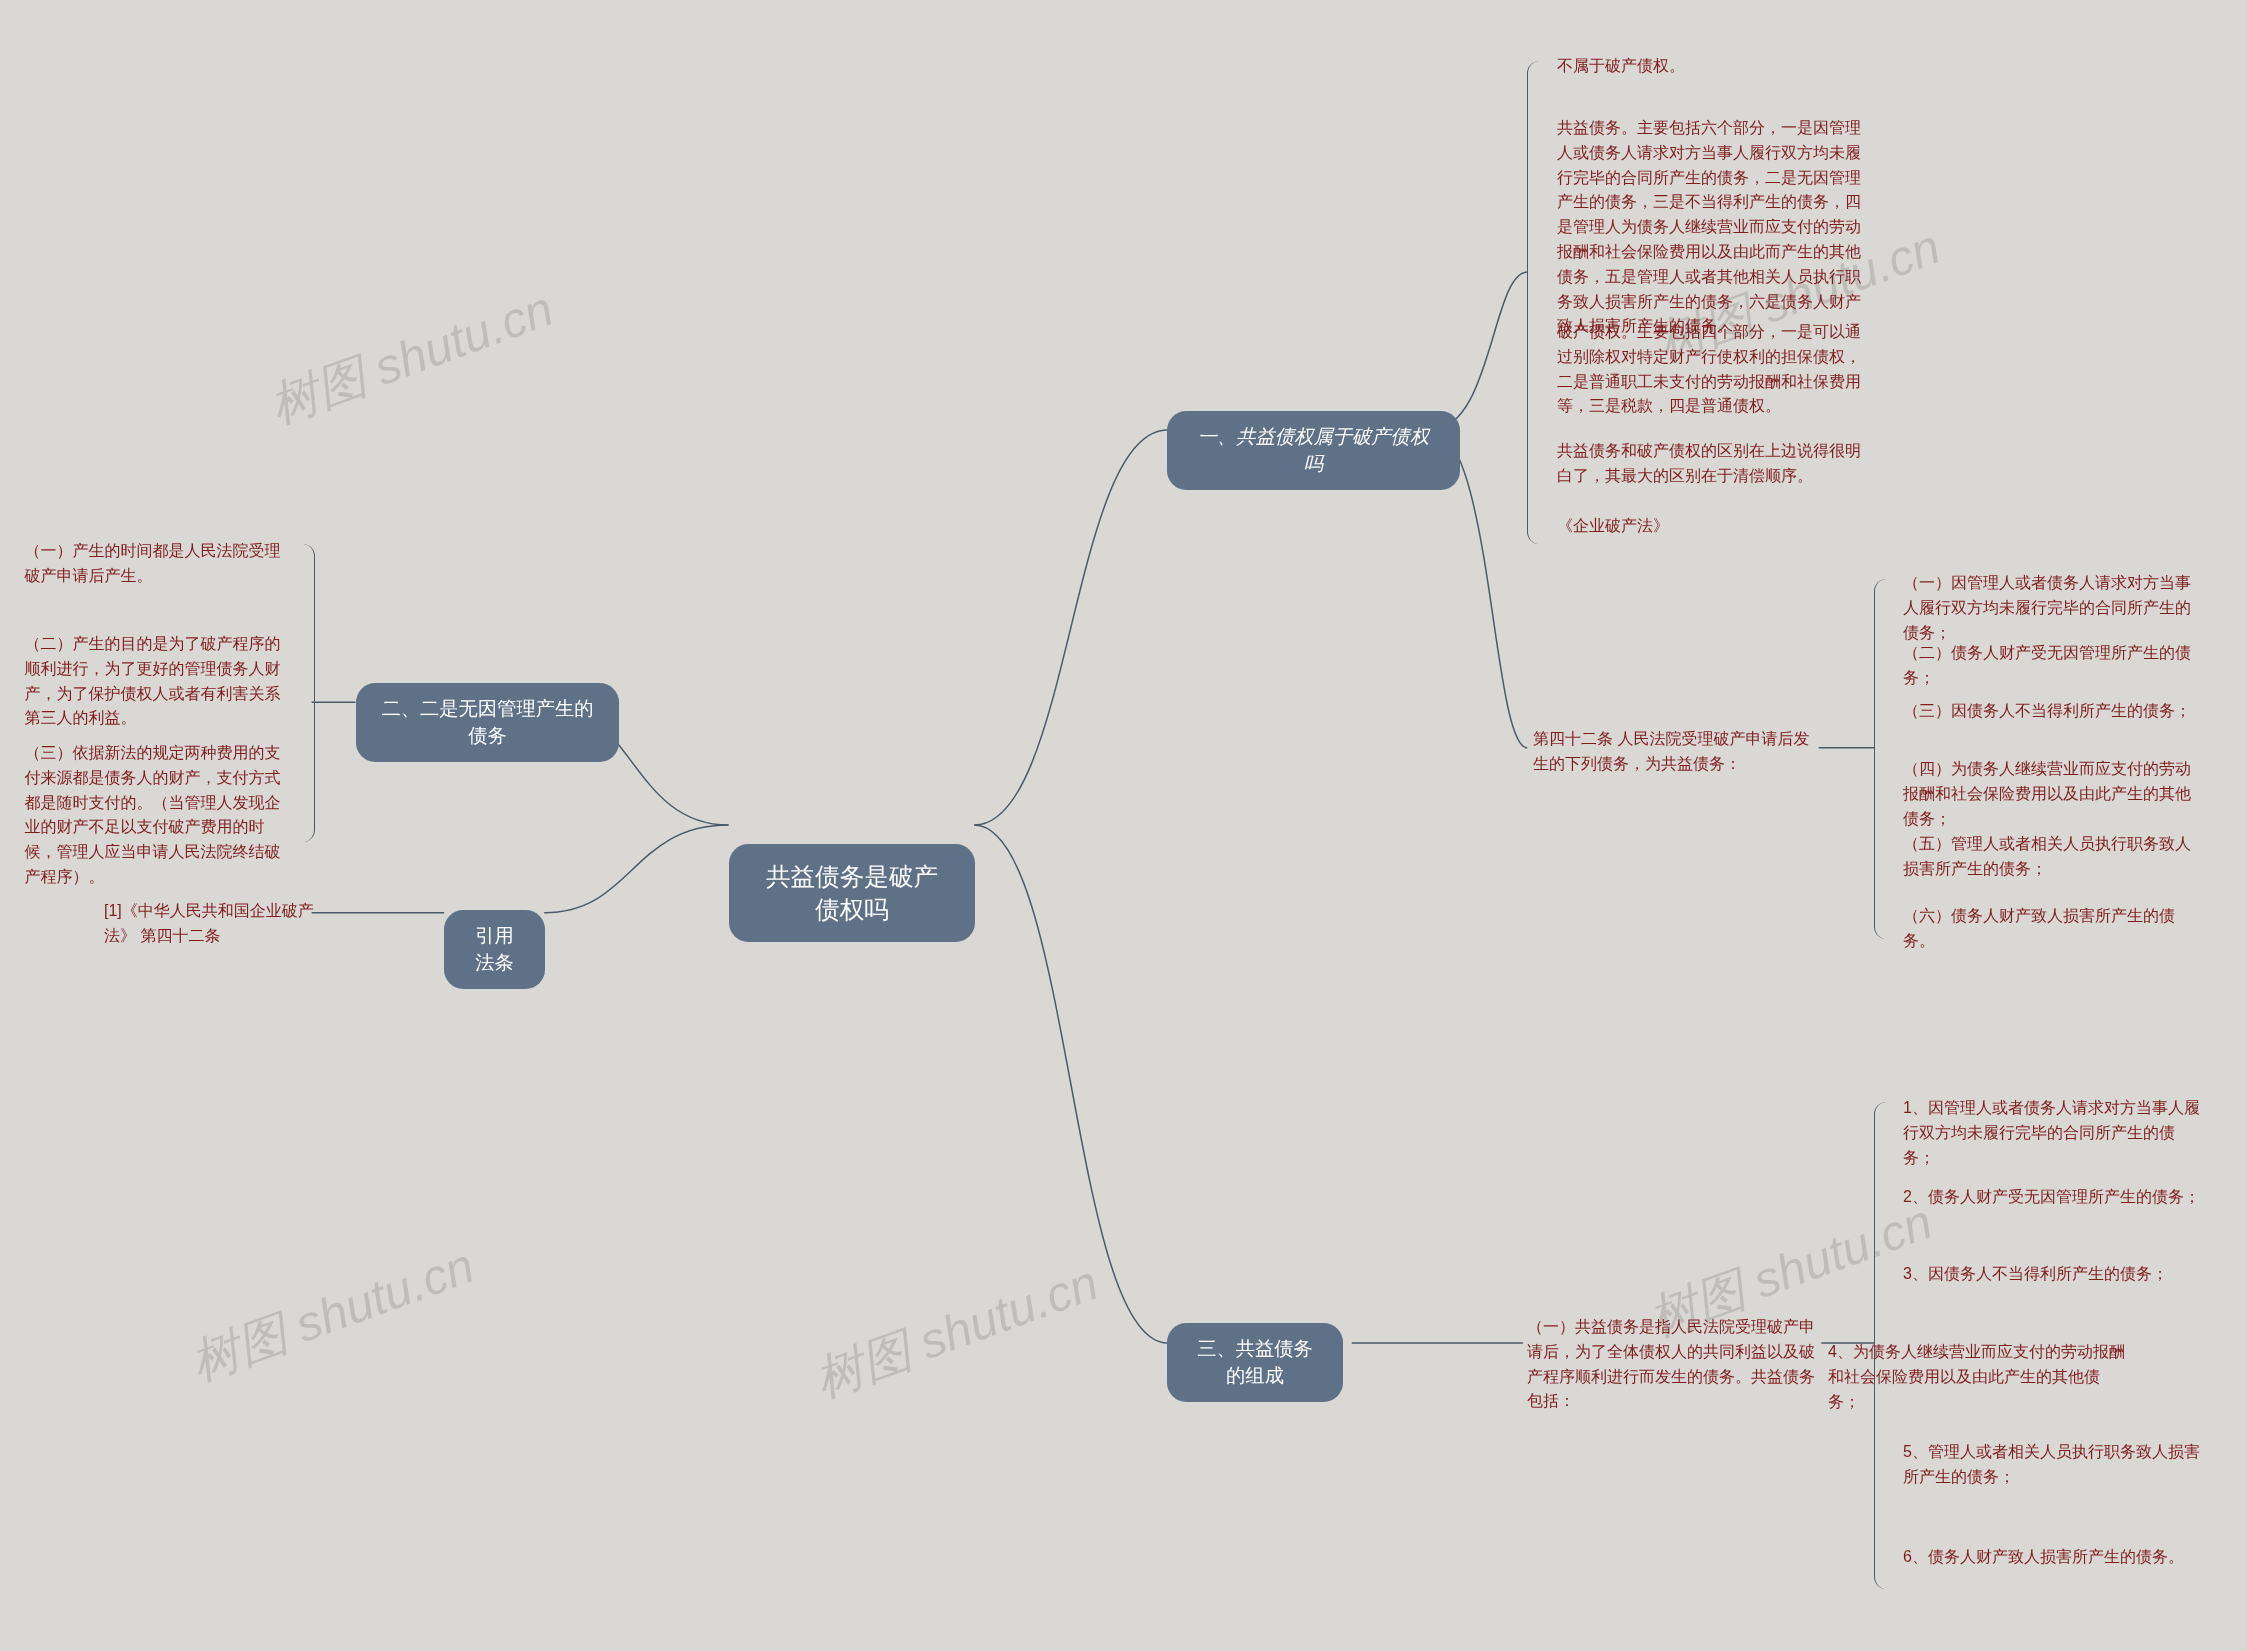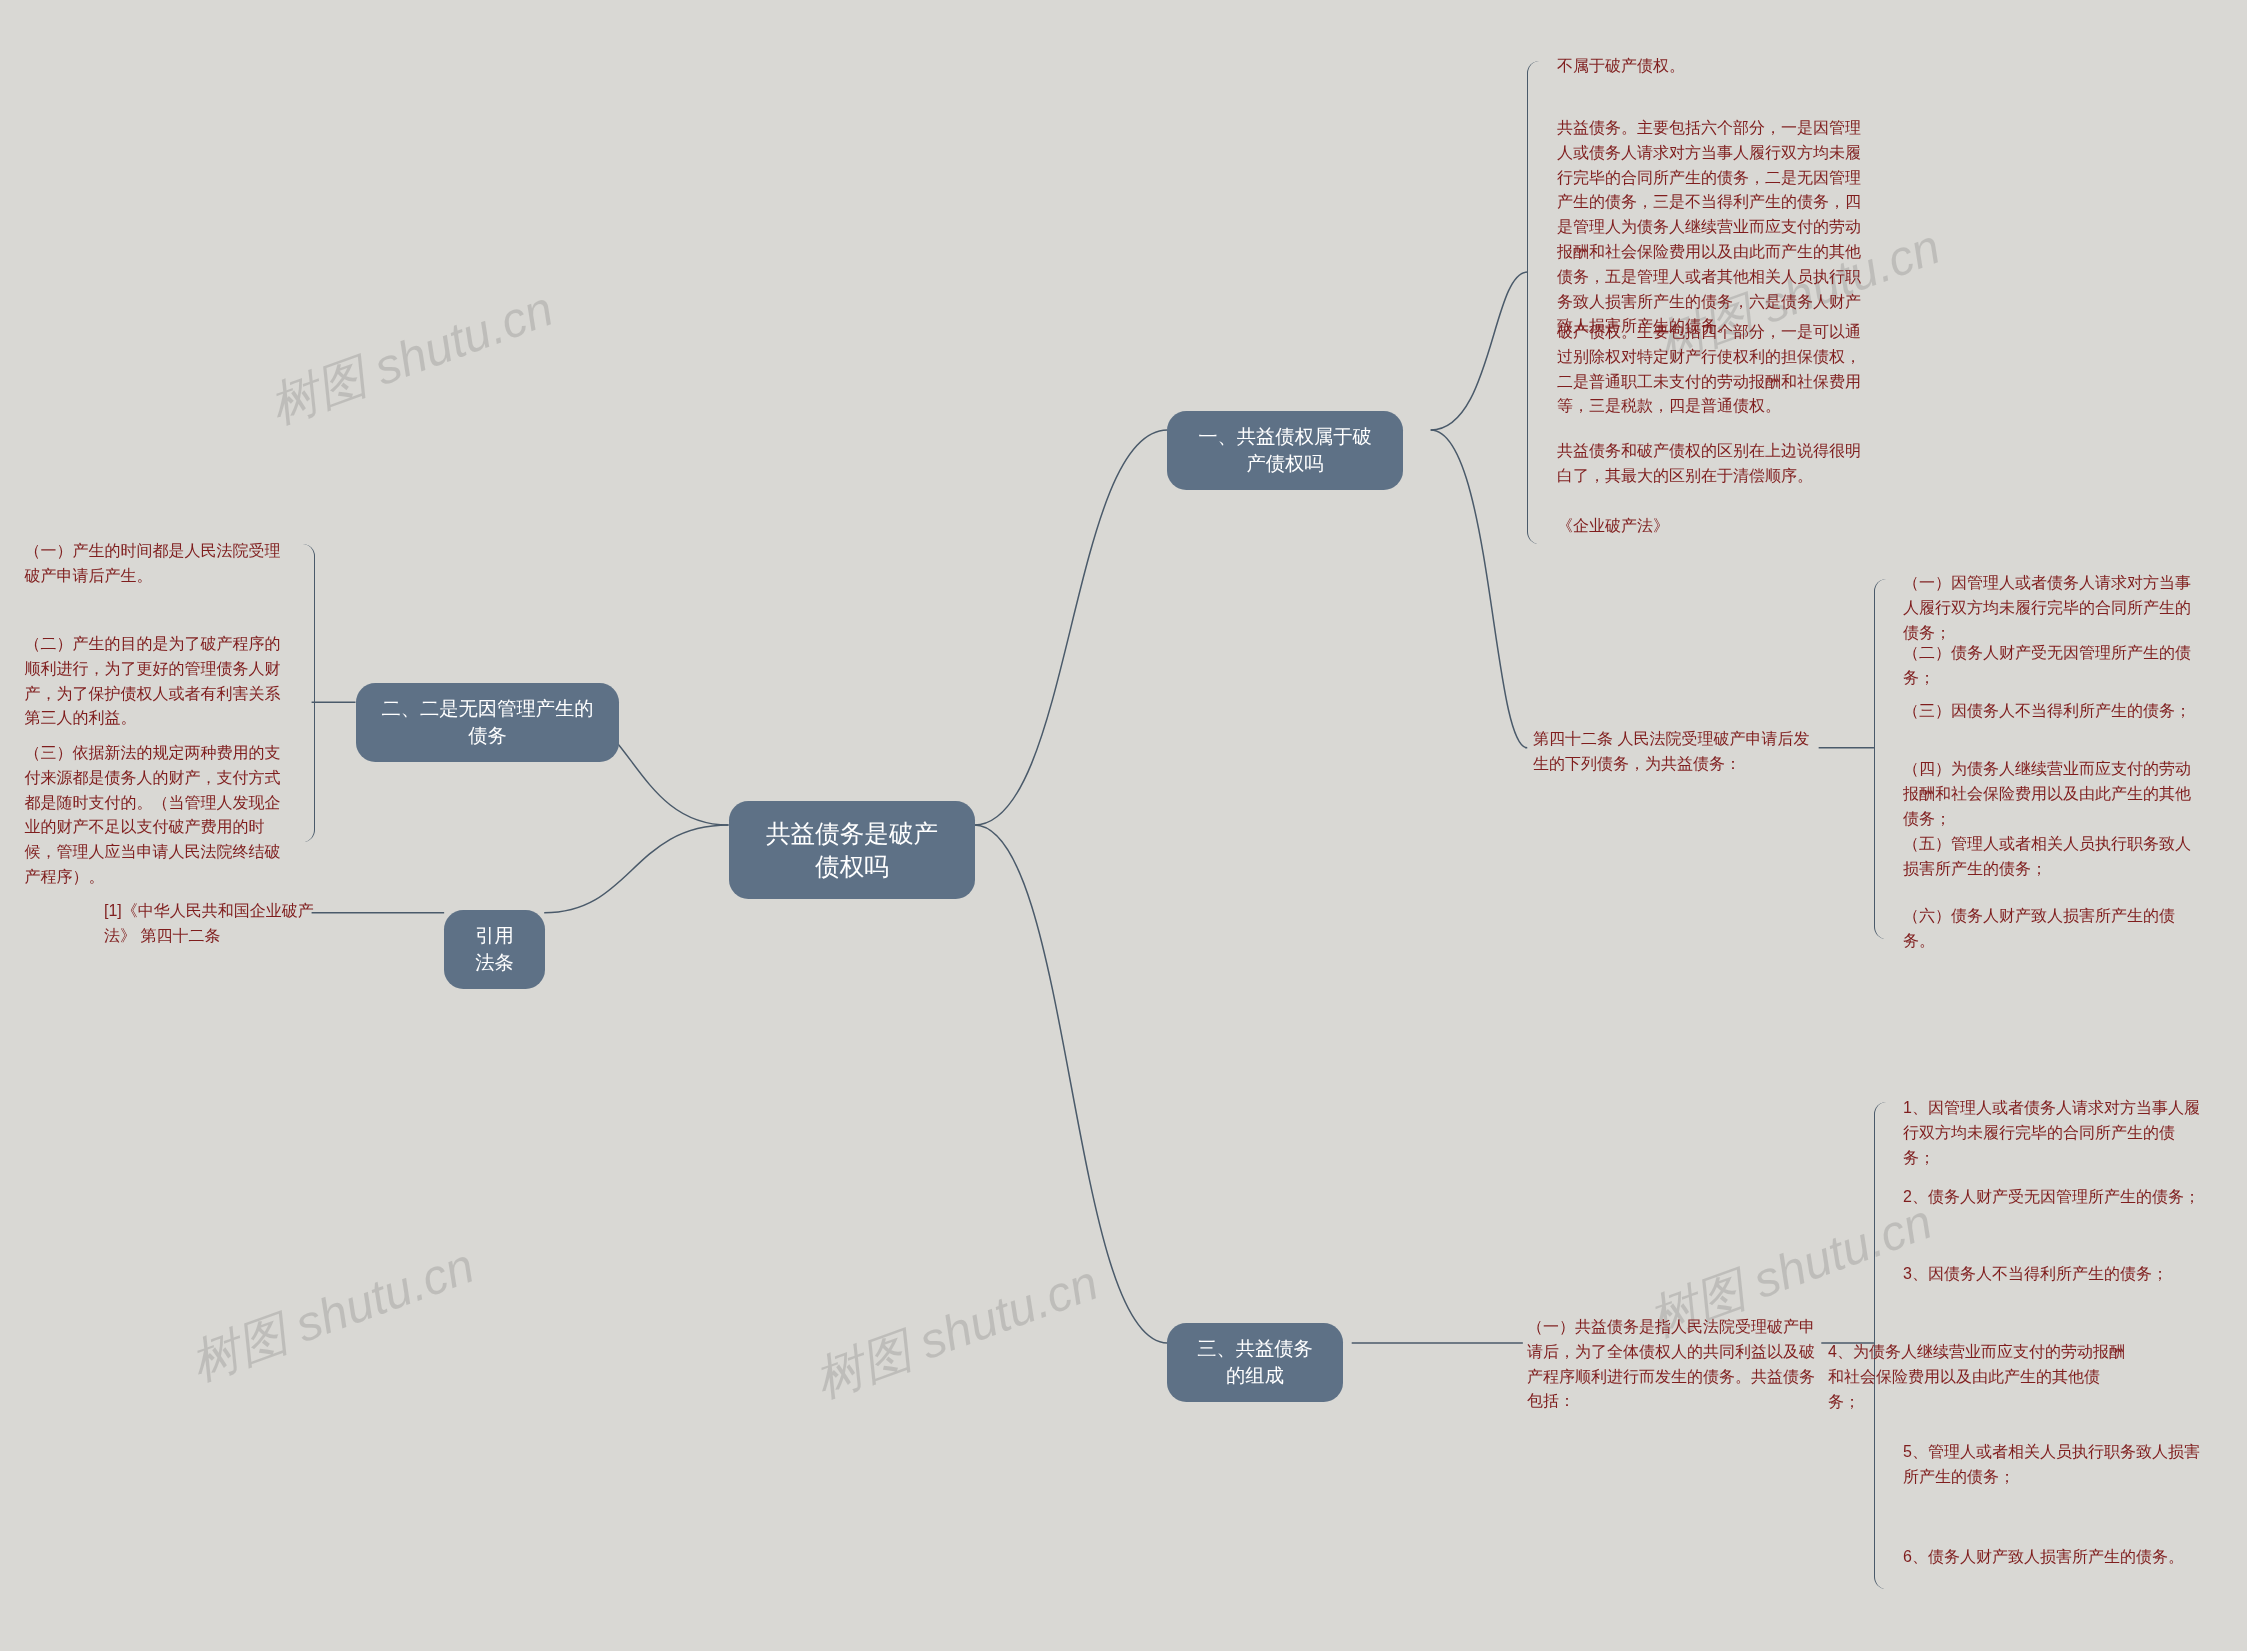--- a/index.html
+++ b/index.html
@@ -30,20 +30,21 @@
     border-radius: 19.3px;
     padding: 12.3px 24.6px;
     font-size: 19.3px;
     color: #fff;
     background: #5e7186;
     text-align: center;
   }
   .node.root {
     font-size: 24.6px;
     padding: 16px 30px;
+    margin-top: 43px;
   }
   .leaf {
     position: absolute;
     font-size: 16px;
     color: #7f1d1d;
     line-height: 1.55;
     max-width: 298px;
   }
   .leaf.wide{
     max-width: 316px;
@@ -106,21 +107,21 @@
 
   <path d="M 2075 1530 C 2108 1530, 2108 1530, 2135 1530"></path>
 
   <path d="M 405 800 C 370 800, 370 800, 355 800"></path>
 
   <path d="M 506 1040 C 460 1040, 460 1040, 355 1040"></path>
 </svg>
 
 <div class="node root" style="left:729px; top:801px; width:246px;">共益债务是破产债权吗</div>
 
-<div class="node" style="left:1167px; top:411px; width:236px;">一、共益债权属于破产债权吗</div>
+<div class="node" style="left:1167px; top:411px; width:293px;font-style:italic;">一、共益债权属于破产债权吗</div>
 
 <div class="bracket" style="left:1527px; top:61px; height:483px;"></div>
 
 <div class="leaf wide" style="left:1557px; top:54px;">不属于破产债权。</div>
 <div class="leaf wide" style="left:1557px; top:116px;">共益债务。主要包括六个部分，一是因管理人或债务人请求对方当事人履行双方均未履行完毕的合同所产生的债务，二是无因管理产生的债务，三是不当得利产生的债务，四是管理人为债务人继续营业而应支付的劳动报酬和社会保险费用以及由此而产生的其他债务，五是管理人或者其他相关人员执行职务致人损害所产生的债务，六是债务人财产致人损害所产生的债务。</div>
 <div class="leaf wide" style="left:1557px; top:320px;">破产债权。主要包括四个部分，一是可以通过别除权对特定财产行使权利的担保债权，二是普通职工未支付的劳动报酬和社保费用等，三是税款，四是普通债权。</div>
 <div class="leaf wide" style="left:1557px; top:439px;">共益债务和破产债权的区别在上边说得很明白了，其最大的区别在于清偿顺序。</div>
 <div class="leaf wide" style="left:1557px; top:514px;">《企业破产法》</div>
 
 <div class="leaf" style="left:1533px; top:727px; max-width:285px;">第四十二条 人民法院受理破产申请后发生的下列债务，为共益债务：</div>

